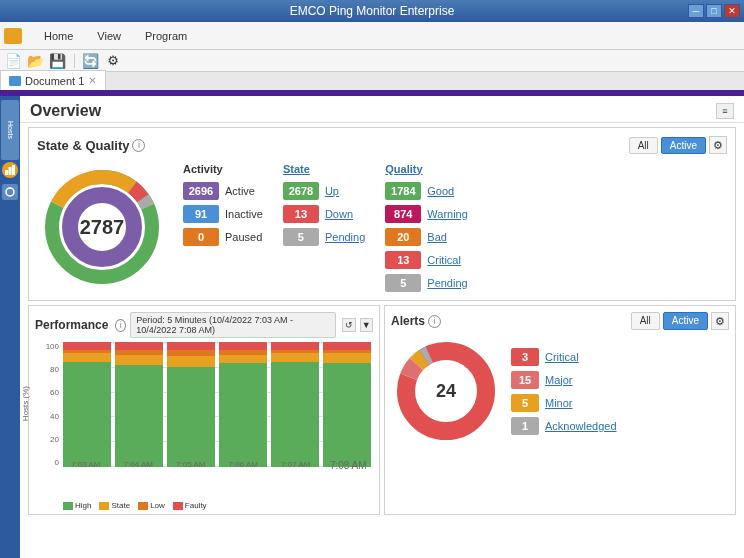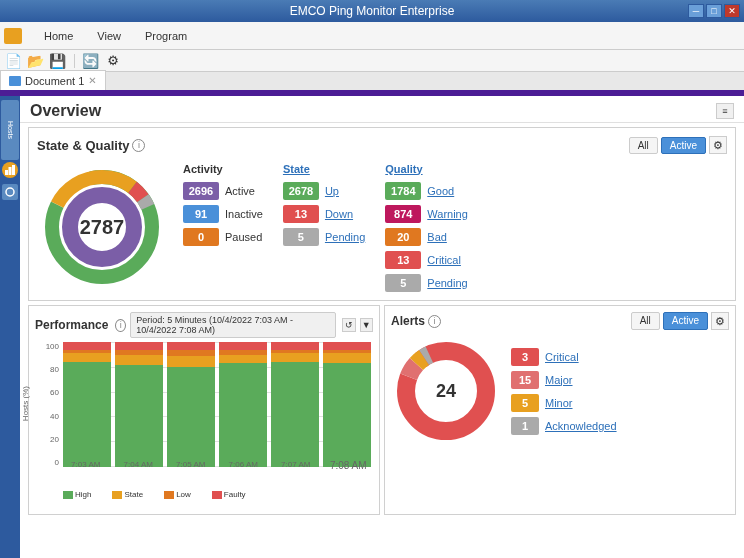--- a/index.html
+++ b/index.html
@@ -322,21 +322,21 @@
           <div style="position:absolute;left:28px;right:2px;bottom:16px;display:flex;gap:7px;">
             <span style="flex:1;font-size:8px;color:#666;text-align:center;">7:03 AM</span>
             <span style="flex:1;font-size:8px;color:#666;text-align:center;">7:04 AM</span>
             <span style="flex:1;font-size:8px;color:#666;text-align:center;">7:05 AM</span>
             <span style="flex:1;font-size:8px;color:#666;text-align:center;">7:06 AM</span>
             <span style="flex:1;font-size:8px;color:#666;text-align:center;">7:07 AM</span>
             <span style="flex:1;font-size:10px;color:#666;text-align:center;">7:08 AM</span>
           </div>
         </div>
 
-        <div style="display:flex;gap:21px;padding-left:28px;margin-top:3px;text-align:right;">
+        <div style="display:flex;gap:8px;padding-left:28px;margin-top:14px;text-align:right;">
           <div style="display:flex;align-items:center;gap:2px;">
             <div style="width:10px;height:8px;background:#5aab5a;"></div>
             <span style="font-size:8px;">High</span>
           </div>
           <div style="display:flex;align-items:center;gap:2px;">
             <div style="width:10px;height:8px;background:#e8a020;"></div>
             <span style="font-size:8px;">State</span>
           </div>
           <div style="display:flex;align-items:center;gap:2px;">
             <div style="width:10px;height:8px;background:#e07820;"></div>

